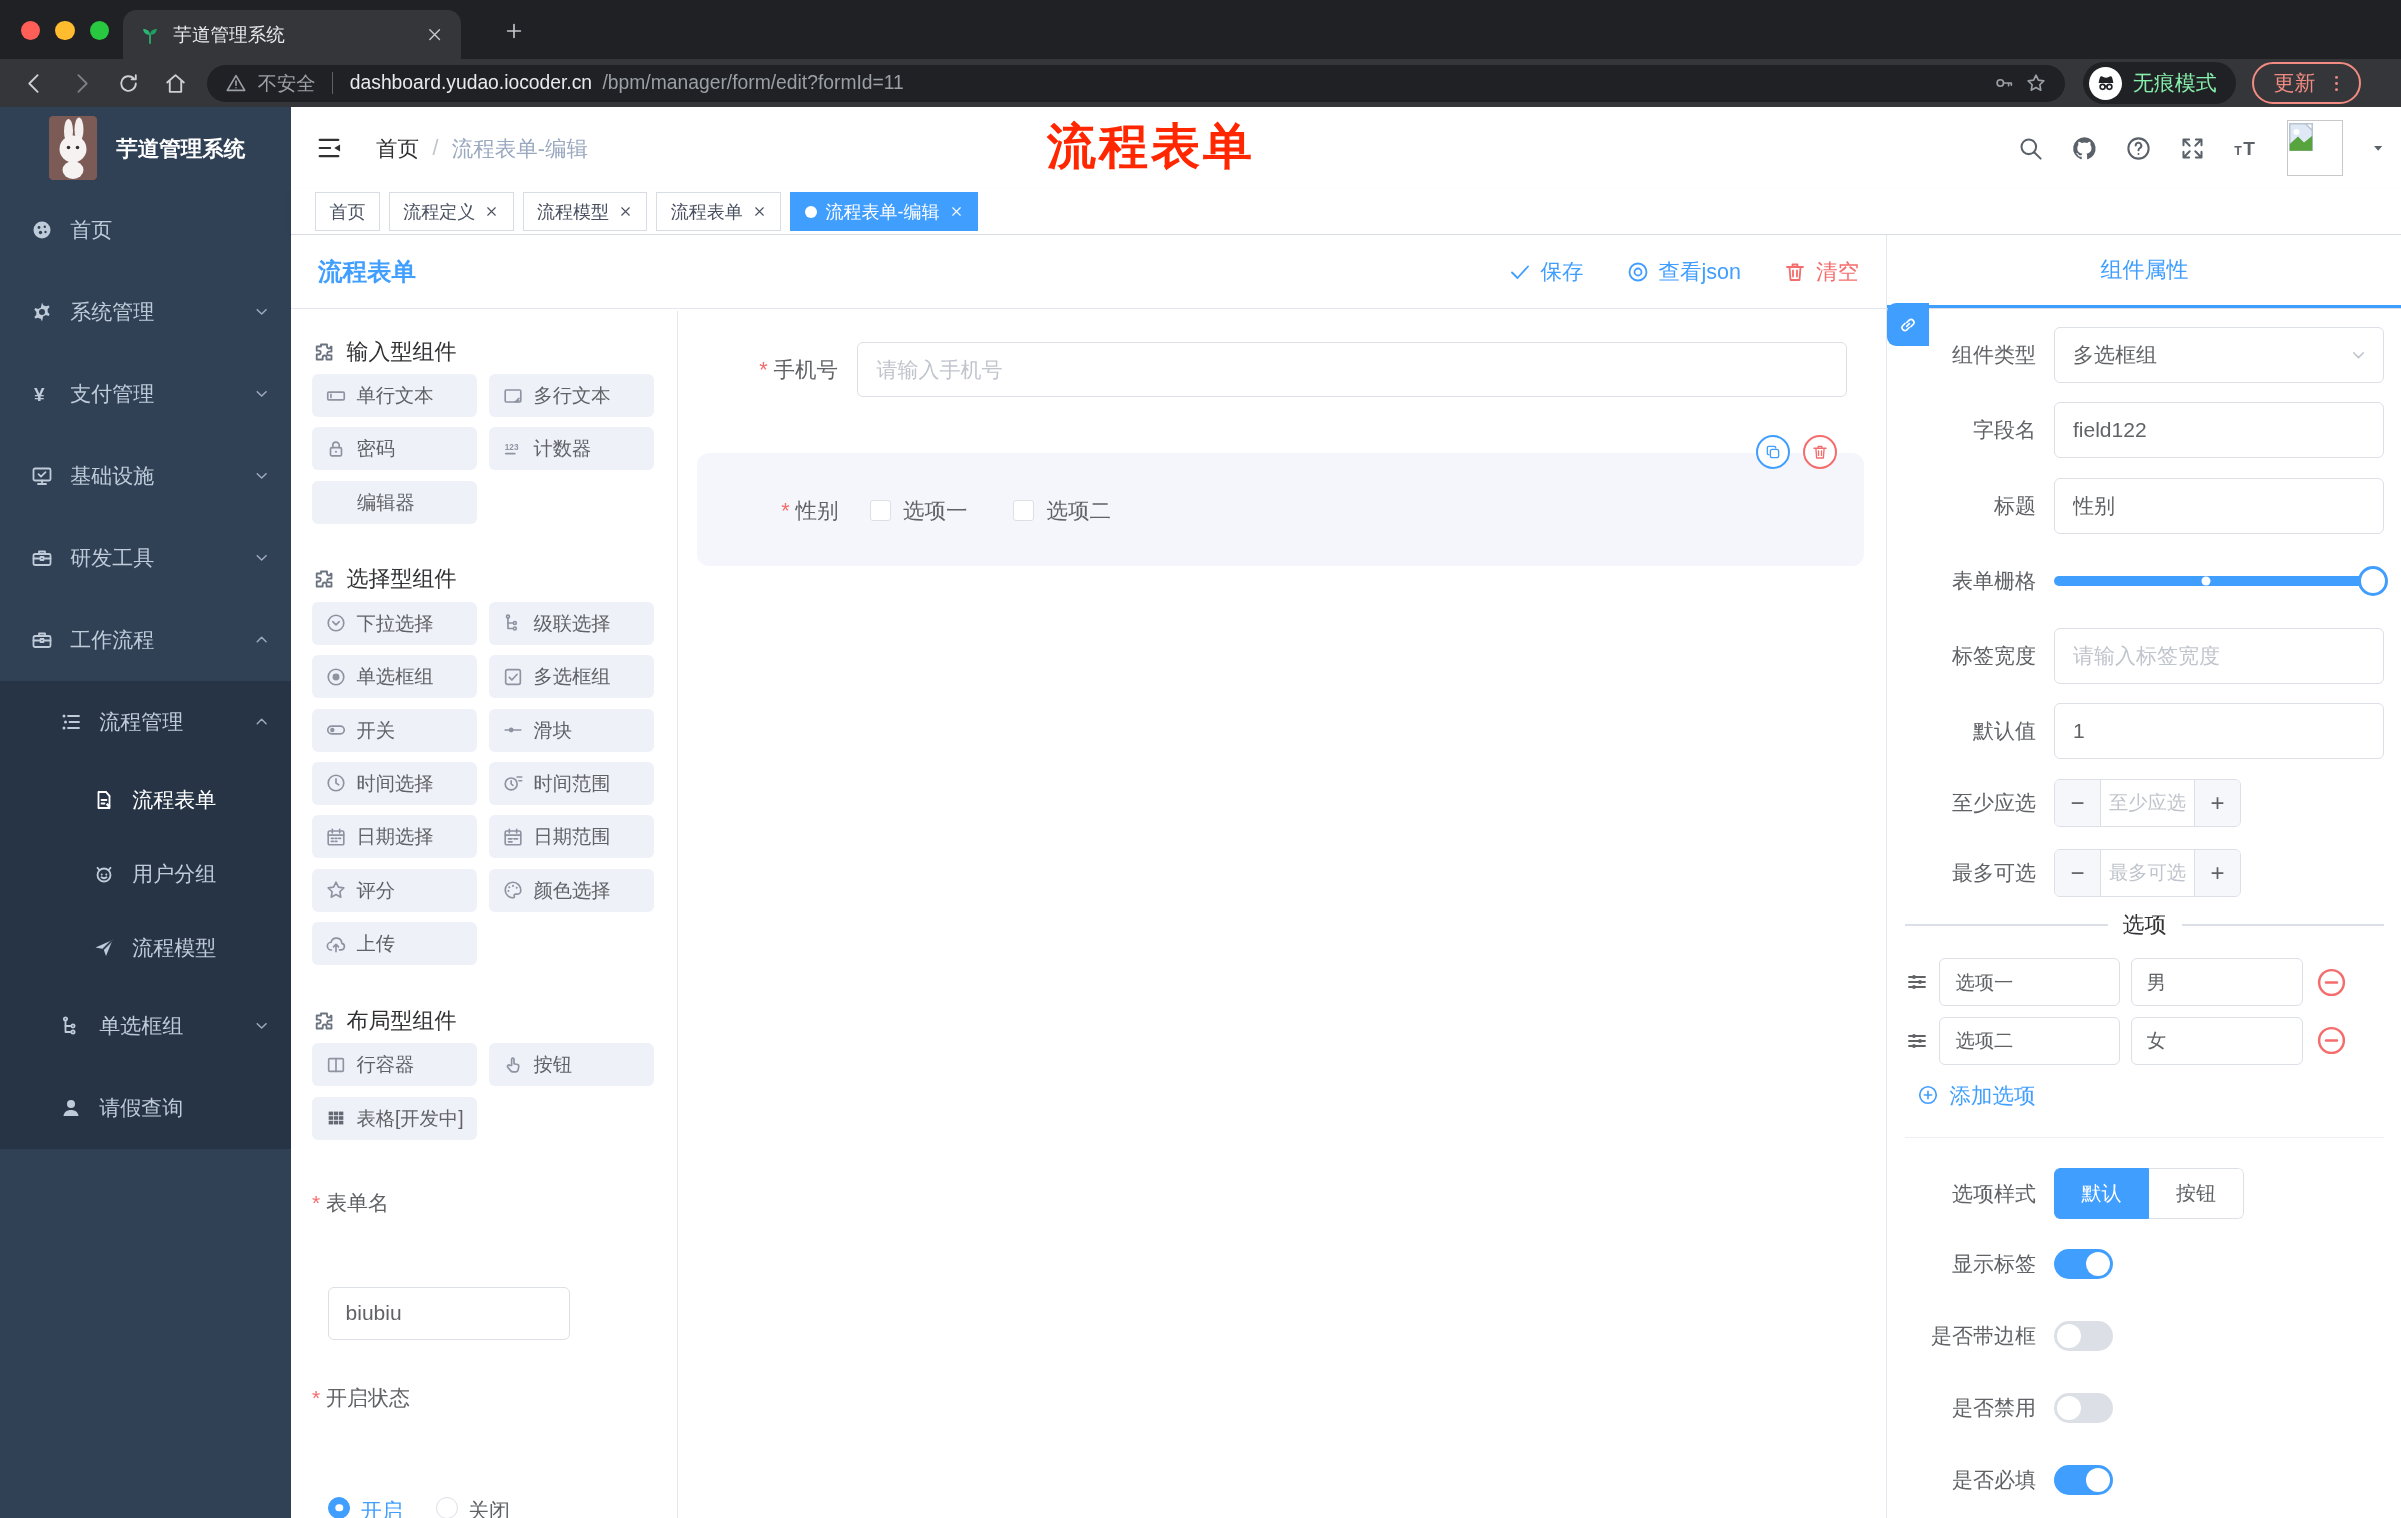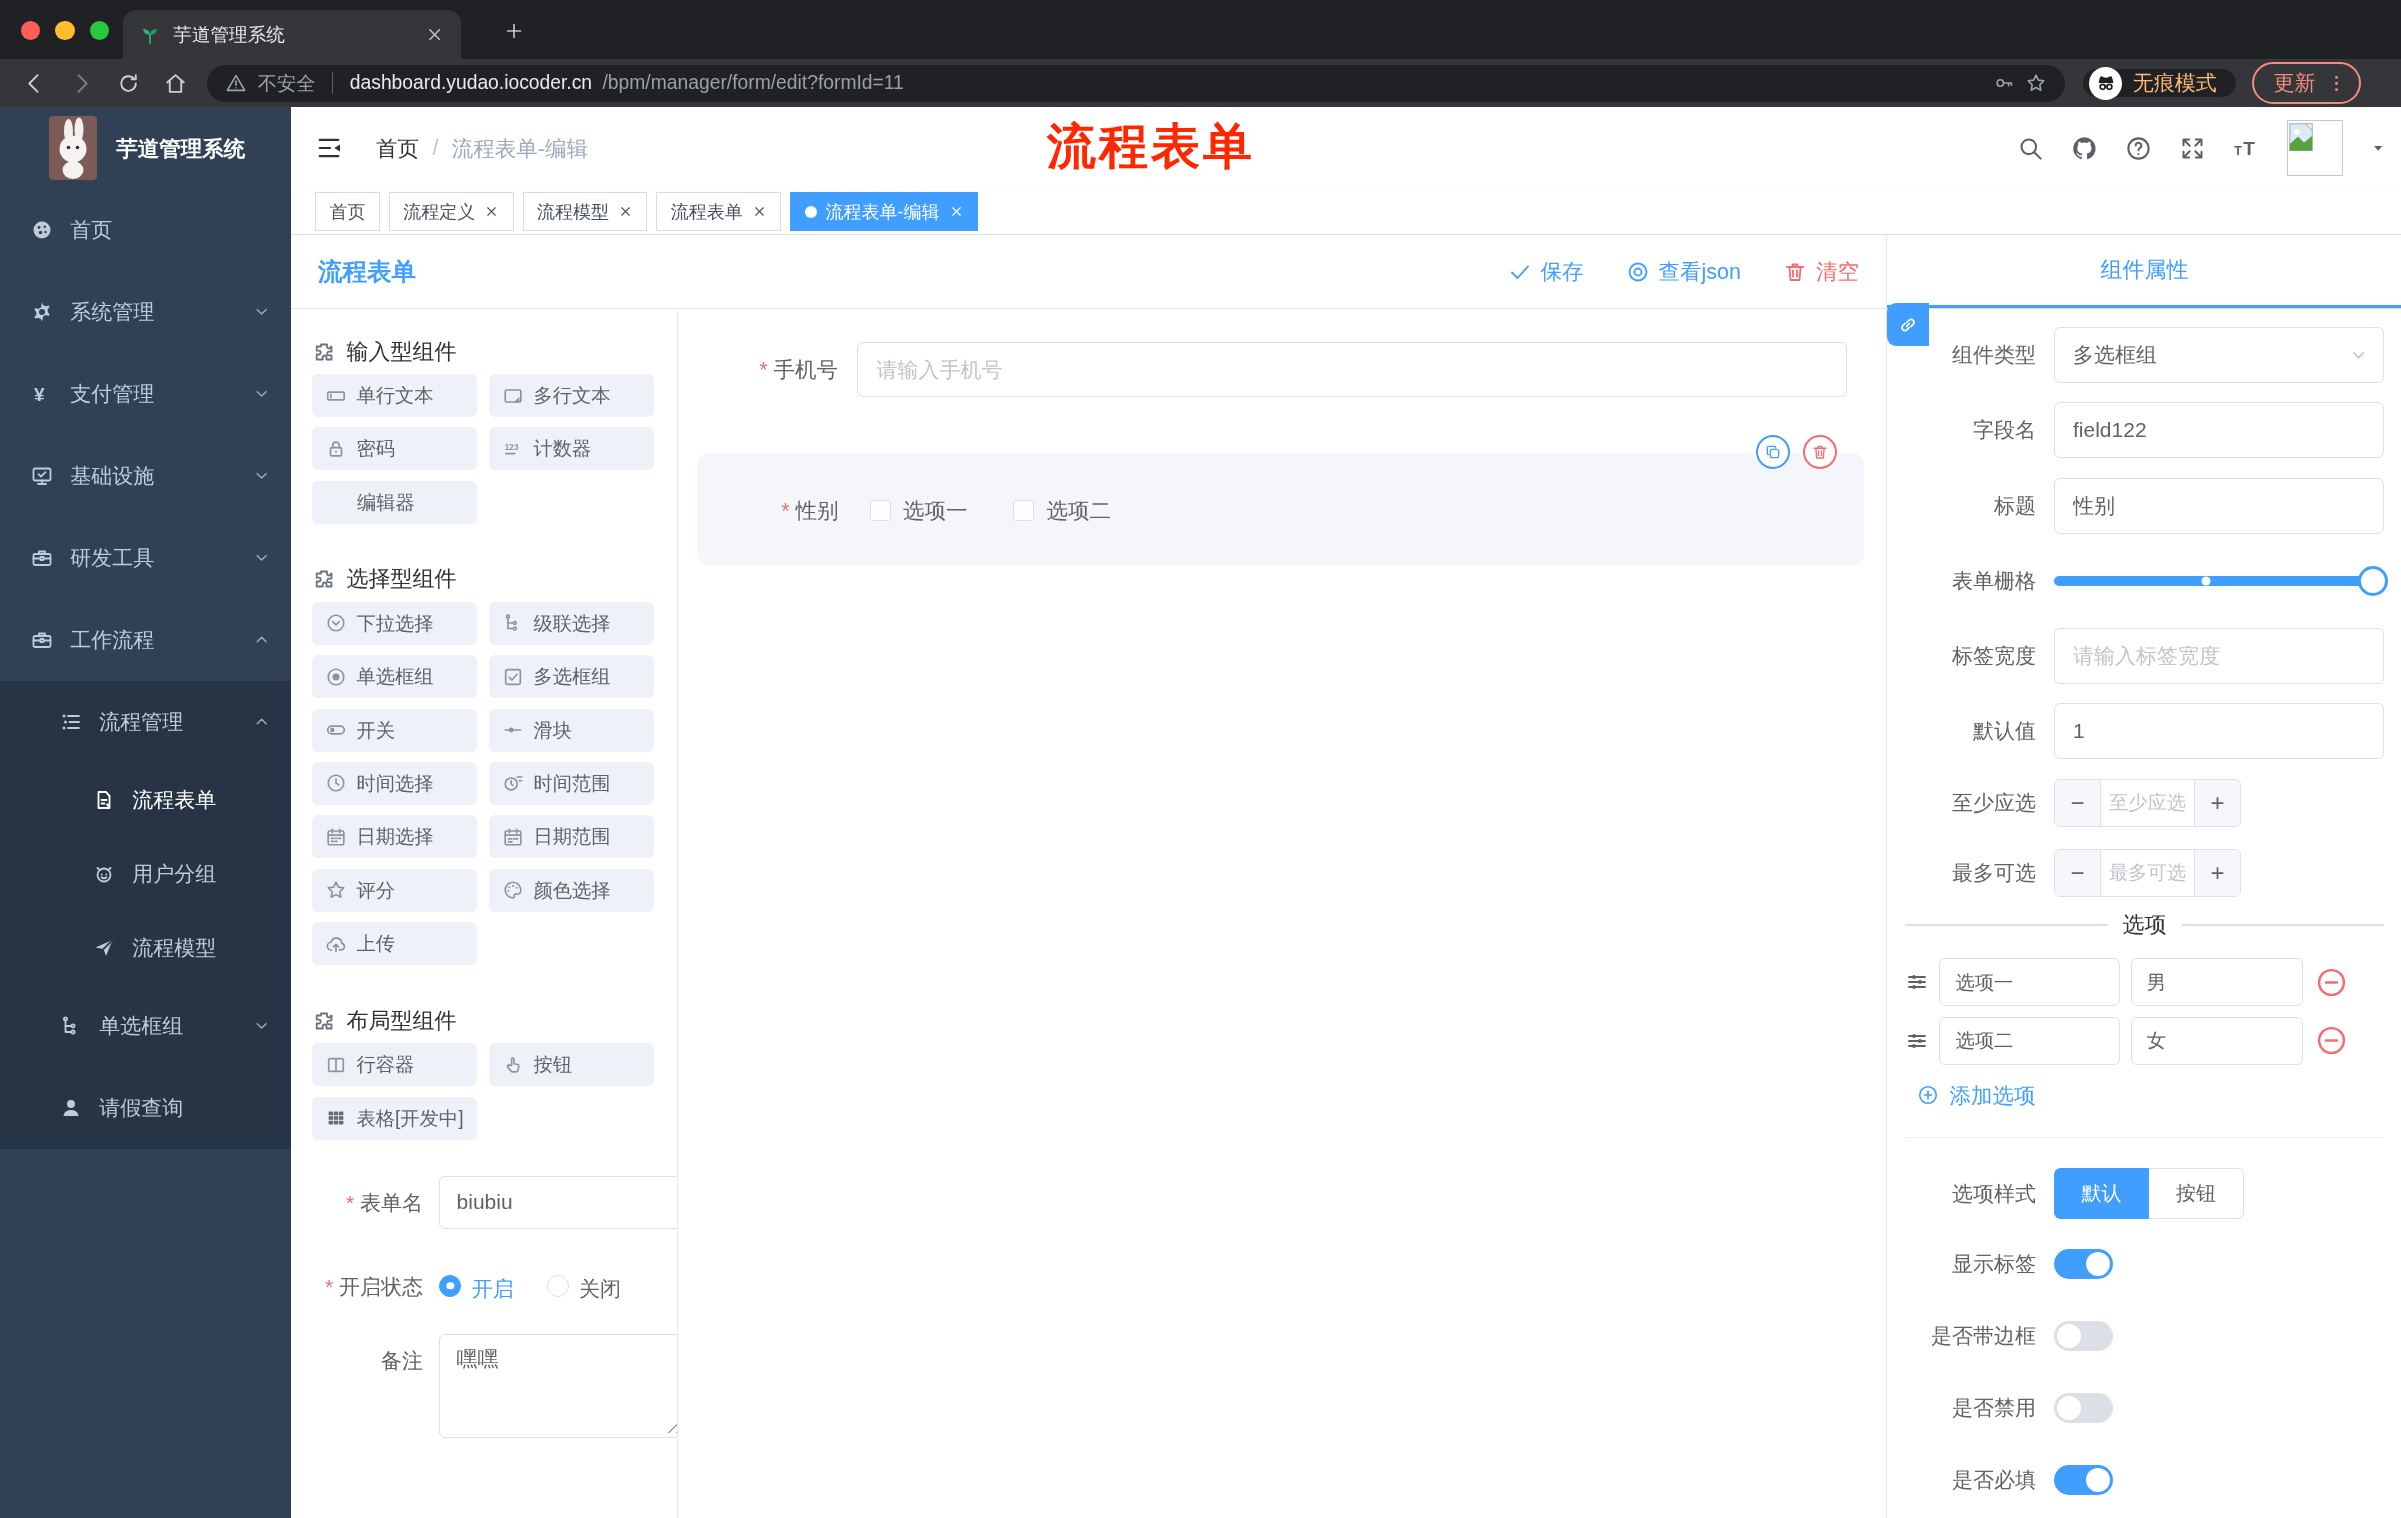--- a/index.html
+++ b/index.html
@@ -21,22 +21,22 @@
   .urlrow { position:absolute; left:0; top:59px; width:100%; height:48px; background:#35363a; display:flex; align-items:center; }
   .navbtn { width:25px; height:25px; color:#cdcfd2; margin-left:22px; }
   .navbtn.dim { color:#7b7f86; }
   .url-pill { height:37px; margin-left:19.3px; flex:0 0 1858px; background:#202124; border-radius:18.6px;
     display:flex; align-items:center; padding:0 18px; color:#9aa0a6; font-size:19.3px; gap:10.4px; }
   .url-pill .sep { width:1.5px; height:22px; background:#5f6368; margin:0 6px; }
   .url-domain { color:#e8eaed; }
   .url-path { color:#9aa0a6; }
   .url-spacer { flex:1; }
   .pill-ic { width:22px; height:22px; color:#9aa0a6; }
-  .incog { height:28px; background:#202124; border-radius:21px; display:flex; align-items:center;
-    margin-left:18px; padding:0 19.3px 0 6px; gap:10.4px; color:#fdba74; font-size:21px; }
+  .incog { height:42px; background:#202124; border-radius:21px; display:flex; align-items:center;
+    margin-left:18px; padding:0 19.3px 0 6px; gap:10.4px; color:#86efac; font-size:21px; }
   .incog-circle { width:33px; height:33px; border-radius:50%; background:#fff; display:flex; align-items:center; justify-content:center; }
   .incog-circle .ic { width:22px; height:22px; color:#202124; }
   .updatebtn { height:42px; border:2.2px solid #f28b82; border-radius:21px; color:#f28b82; font-size:21px;
     display:flex; align-items:center; margin-left:16.3px; padding:0 12px 0 19.3px; gap:10.4px; }
   .updatebtn .ic { width:21px; height:21px; }
 
   
   .app { position:absolute; left:0; top:107px; width:2401px; height:1412px; background:#f0f2f5; }
 
   
@@ -93,21 +93,21 @@
   .sec-hd .ic { width:24px; height:24px; color:#6b7280; }
   .chips { display:flex; flex-wrap:wrap; gap:10.4px 12px; margin-bottom:33px; }
   .chip { width:165px; height:43px; background:#eff1f9; border-radius:6px; display:flex; align-items:center;
     padding:0 3px 0 13.4px; gap:9px; font-size:19.3px; color:#606266; cursor:grab; }
   .chip .ic { width:22px; height:22px; color:#8d93a0; }
   .chip .ic.dark { color:#646a73; }
   .chip.noicon { padding-left:45px; }
 
   
   .meta { margin-top:36px; }
-  .meta-row { display:flex; align-items:flex-start; margin-bottom:31px; }
+  .meta-row { display:flex; align-items:flex-start; margin-bottom:31px;flex-direction:column; }
   .meta-label { flex:0 0 111px; text-align:right; font-size:21px; color:#606266; padding-top:13.4px; }
   .req::before { content:"* "; color:#f56c6c; }
   .meta-ctrl { margin-left:16.3px; }
   .tinput { width:242px; height:53px; border:1.5px solid #dcdfe6; border-radius:6px; font-size:21px; color:#606266;
     padding:0 16.3px; outline:none; background:#fff; font-family:inherit; }
   .tarea { width:242px; height:104px; border:1.5px solid #dcdfe6; border-radius:6px; font-size:21px; color:#606266;
     padding:10.4px 16.3px; outline:none; resize:none; font-family:inherit; position:relative; }
   .tarea-wrap { position:relative; }
   .tarea-wrap::after { content:""; position:absolute; right:4.5px; bottom:7.4px; width:12px; height:12px;
     background:repeating-linear-gradient(135deg,#9aa0a6 0 1.5px,transparent 1.5px 5.2px); clip-path:polygon(100% 0,100% 100%,0 100%); }

